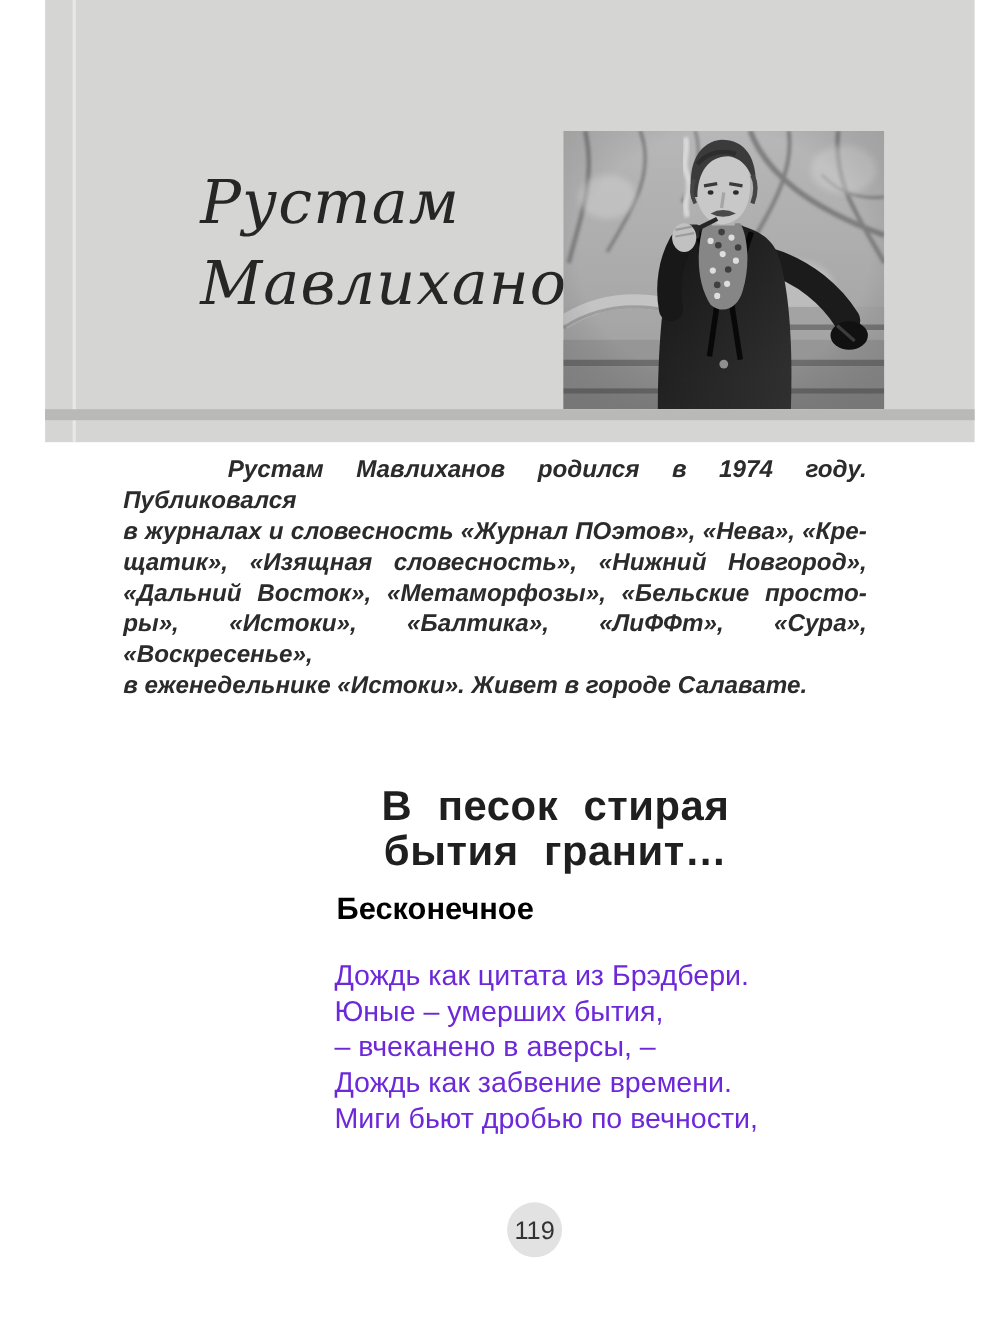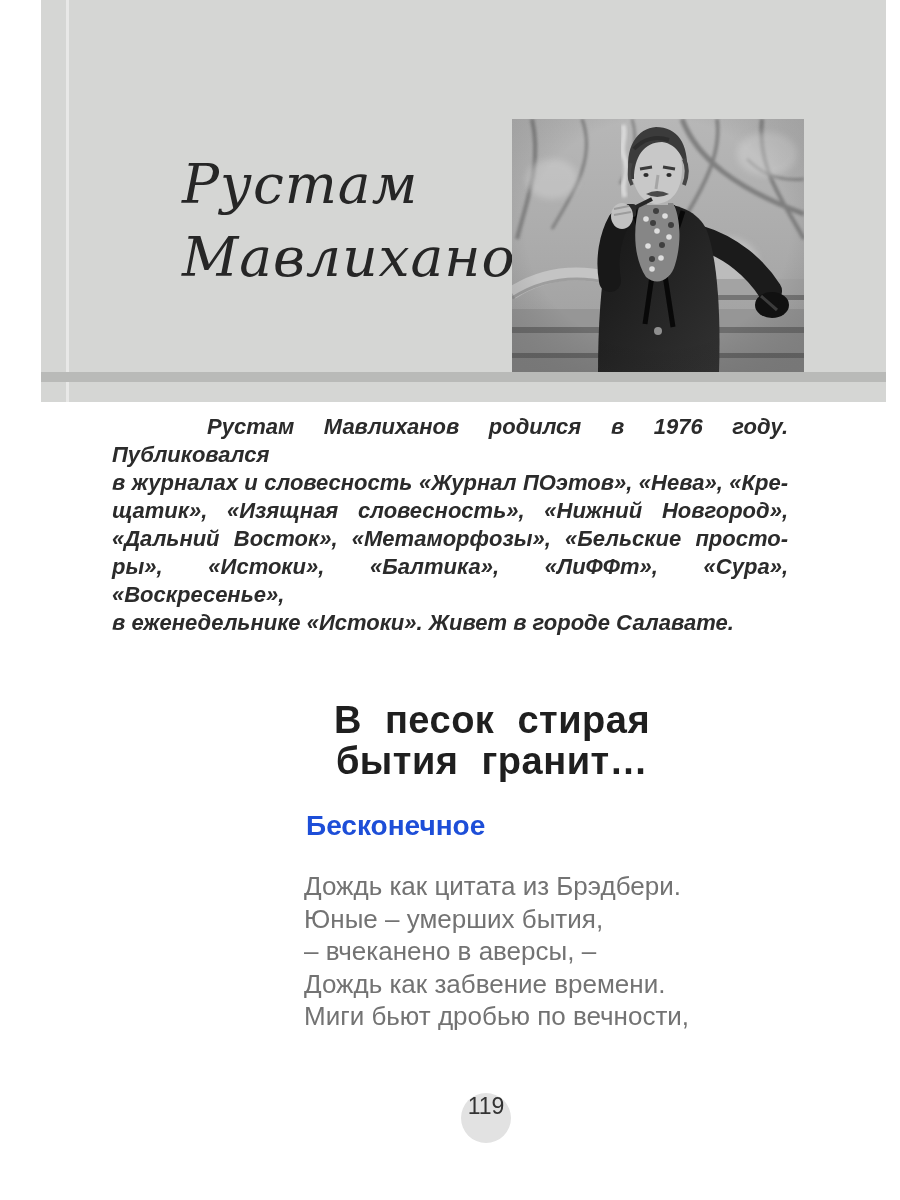--- a/index.html
+++ b/index.html
@@ -49,32 +49,32 @@
   .bio-line.last { text-align-last:left; }
 
   
   .poem-title {
     position:absolute; left:297px; top:700px; width:390px;
     text-align:center; font-weight:700; font-size:38px; line-height:41px;
     color:#1f1f1f; word-spacing:12px; letter-spacing:0.5px;
   }
   .poem-subtitle {
     position:absolute; left:306px; top:810px;
-    font-weight:700; font-size:28px; color:#1d4ed8;
+    font-weight:700; font-size:28px; color:#000000;
   }
   .poem-body {
     position:absolute; left:304px; top:870px;
-    font-size:26px; line-height:32.5px; color:#737373;
+    font-size:26px; line-height:32.5px; color:#6d28d9;
   }
 
   
   .page-number {
     position:absolute; left:461px; top:1093px; width:50px; height:50px;
     border-radius:50%; background:#e2e2e2;
-    display:flex; justify-content:center;
+    display:flex; align-items:center; justify-content:center;
     font-size:23px; color:#333333;
   }
 </style>
 </head>
 <body>
 
 <div class="page">
 
   <header class="header-panel">
     <div class="spine-line"></div>
@@ -194,29 +194,29 @@
         </g>
 
         <rect width="292" height="253" fill="url(#vignG)" opacity="0.45"></rect>
       </svg>
     </div>
 
     <div class="divider-band"></div>
   </header>
 
   <section class="bio">
-    <div class="bio-line indent">Рустам Мавлиханов родился в 1976 году. Публиковался</div>
+    <div class="bio-line indent">Рустам Мавлиханов родился в 1974 году. Публиковался</div>
     <div class="bio-line">в журналах и словесность «Журнал ПОэтов», «Нева», «Кре-</div>
     <div class="bio-line">щатик», «Изящная словесность», «Нижний Новгород»,</div>
     <div class="bio-line">«Дальний Восток», «Метаморфозы», «Бельские просто-</div>
     <div class="bio-line">ры», «Истоки», «Балтика», «ЛиФФт», «Сура», «Воскресенье»,</div>
     <div class="bio-line last">в еженедельнике «Истоки». Живет в городе Салавате.</div>
   </section>
 
-  <h1 class="poem-title" style="margin:0;">
+  <h1 class="poem-title" style="margin:13px;">
     <div>В песок стирая</div>
     <div>бытия гранит…</div>
   </h1>
 
   <h2 class="poem-subtitle" style="margin:0;">Бесконечное</h2>
 
   <section class="poem-body">
     <div class="poem-line">Дождь как цитата из Брэдбери.</div>
     <div class="poem-line">Юные – умерших бытия,</div>
     <div class="poem-line">– вчеканено в аверсы, –</div>

